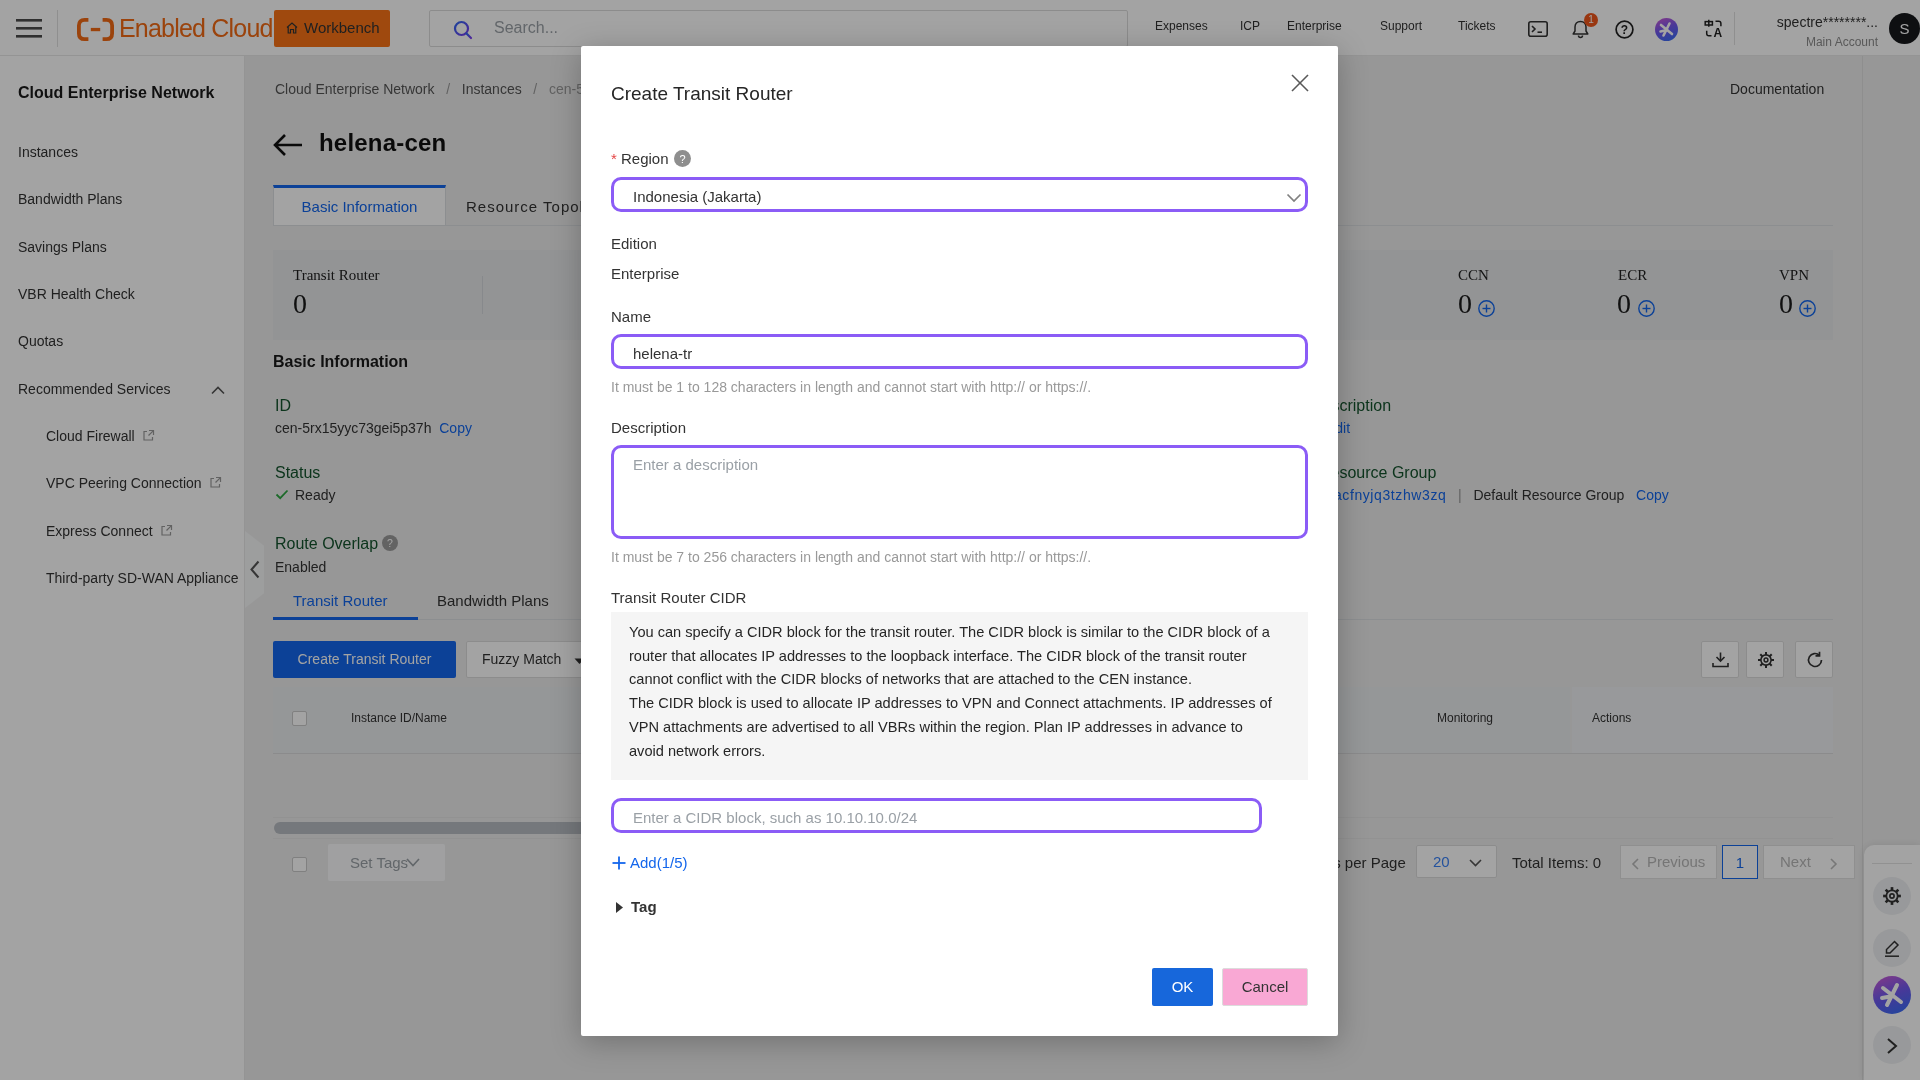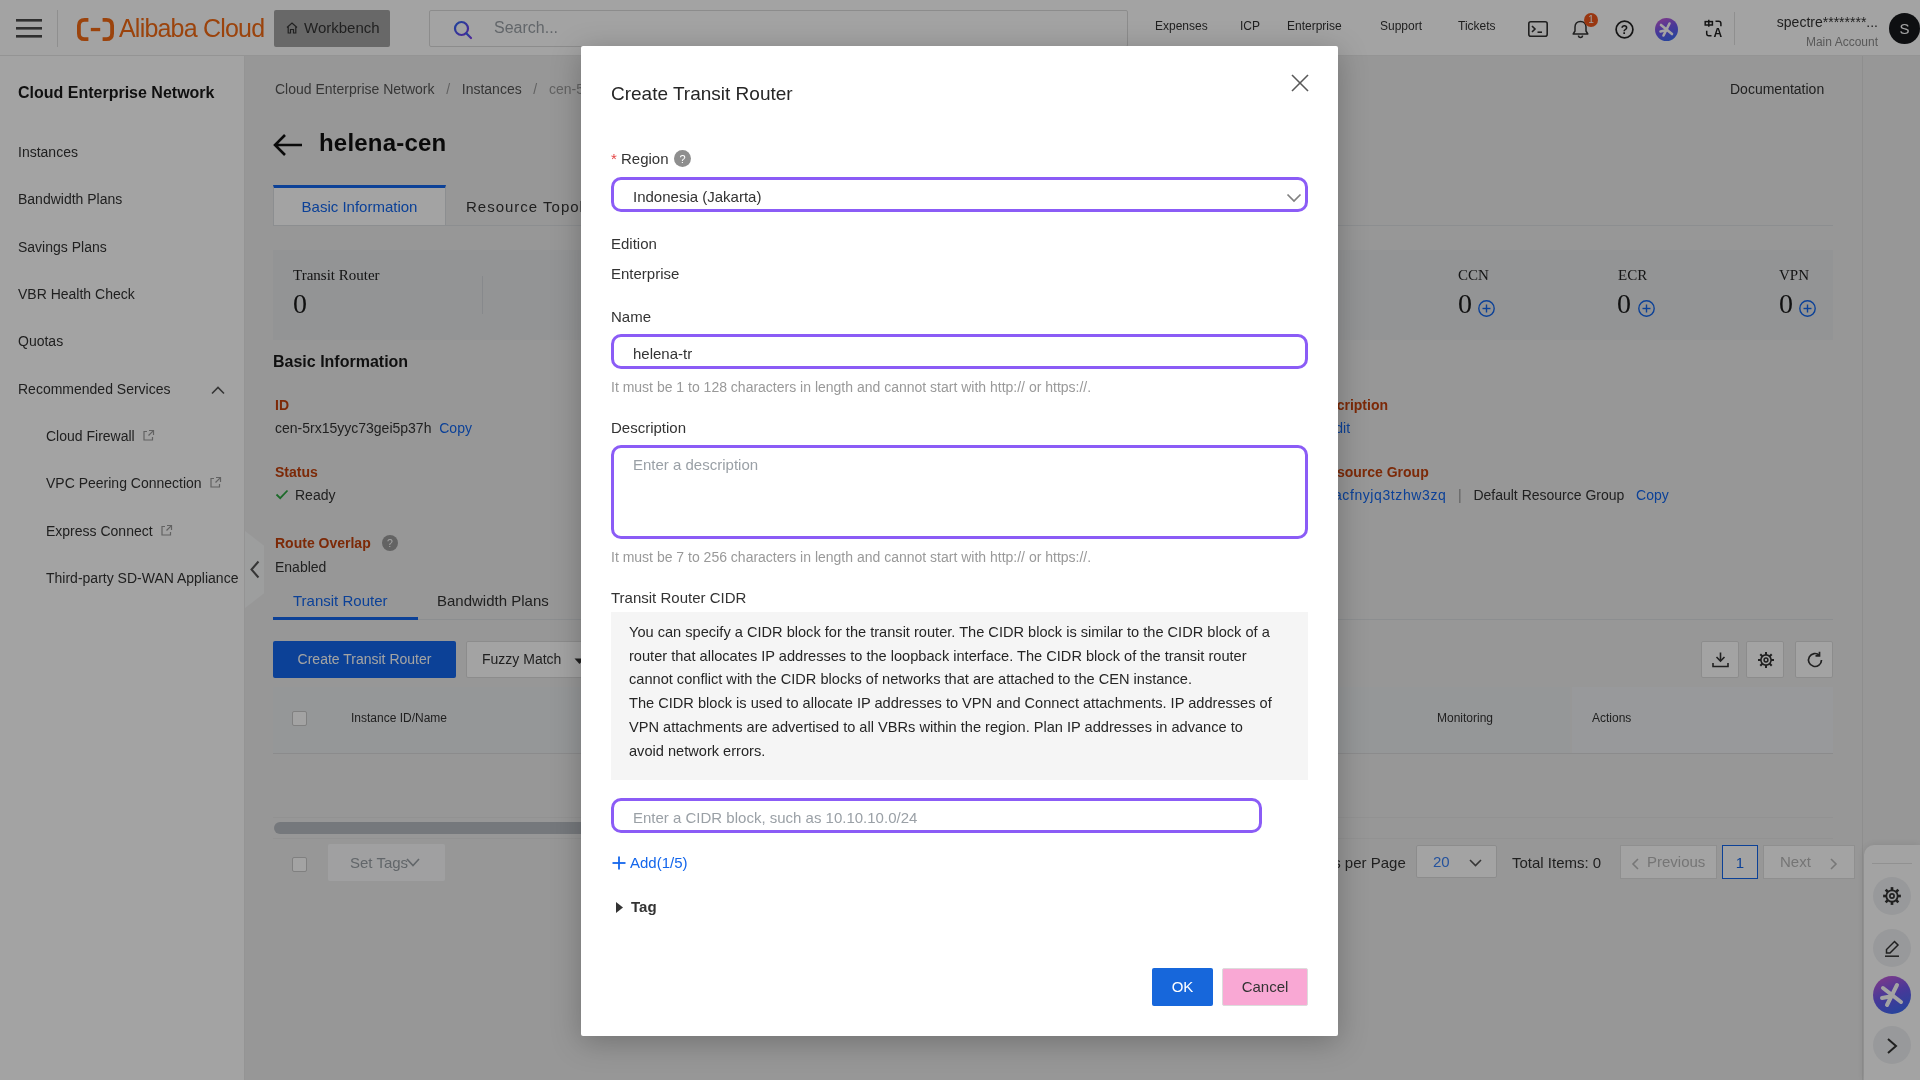--- a/index.html
+++ b/index.html
@@ -4,21 +4,21 @@
 <style>
 * { margin:0; padding:0; box-sizing:border-box; }
 html,body { width:1920px; height:1080px; overflow:hidden; }
 body { font-family:"Liberation Sans", sans-serif; background:#ededed; }
 .abs { position:absolute; }
 #app { position:relative; width:1920px; height:1080px; }
 
 
 #topbar { position:absolute; left:0; top:0; width:1920px; height:56px; background:#fff; border-bottom:1px solid #e8e8e8; z-index:2; }
 .tb-divider { position:absolute; width:1px; background:#e0e0e0; }
-#workbench { position:absolute; left:274px; top:10px; width:116px; height:37px; background:#a3a3a3; border-radius:2px; }
+#workbench { position:absolute; left:274px; top:10px; width:116px; height:37px; background:#f97316; border-radius:2px; }
 #workbench span { position:absolute; left:30px; top:9px; font-size:15px; color:#333; }
 #searchbox { position:absolute; left:429px; top:10px; width:699px; height:37px; background:#fff; border:1px solid #dcdcdc; border-radius:2px; }
 #searchbox .ph { position:absolute; left:64px; top:8px; font-size:16px; color:#9aa0a6; }
 .tb-link { position:absolute; top:19px; font-size:12px; color:#333; }
 #spectre { position:absolute; top:14px; left:1747px; width:131px; text-align:right; font-size:14px; color:#333; }
 #mainacct { position:absolute; top:35px; left:1747px; width:131px; text-align:right; font-size:12px; color:#8c8c8c; }
 
 
 #sidebar { position:absolute; left:0; top:56px; width:245px; height:1024px; background:#fff; border-right:1px solid #e8e8e8; z-index:1; }
 #sidebar h1 { position:absolute; left:18px; top:28px; font-size:16px; font-weight:bold; color:#1a1a1a; }
@@ -35,21 +35,21 @@
 .tabbar-line { position:absolute; left:27px; top:169px; width:1560px; height:1px; background:#dcdee2; }
 #tab1 { position:absolute; left:27px; top:129px; width:173px; height:41px; background:#fff; border:1px solid #dcdee2; border-top:3px solid #1366ec; }
 #tab1 span { position:absolute; width:100%; text-align:center; top:10px; font-size:15px; color:#1366ec; }
 #tab2 { position:absolute; left:200px; top:129px; width:220px; height:41px; border-top:3px solid transparent; }
 #tab2 span { position:absolute; left:20px; top:10px; font-size:15px; color:#333; letter-spacing:1px; }
 #statcard { position:absolute; left:27px; top:194px; width:1560px; height:90px; background:#e6e8ea; }
 .stat-label { position:absolute; font-family:"Liberation Serif", serif; font-size:15px; color:#222; top:17px; }
 .stat-num { position:absolute; font-family:"Liberation Serif", serif; font-size:28px; color:#1a1a1a; top:38px; }
 .stat-sep { position:absolute; width:1px; top:26px; height:38px; background:#d4d7db; }
 .sec-h { position:absolute; font-size:16px; font-weight:bold; color:#1a1a1a; }
-.fld-l { position:absolute; font-size:14px; font-weight:bold; color:#c2410c; }
+.fld-l { position:absolute; font-size:16px; font-weight:normal; color:#14532d; }
 .fld-v { position:absolute; font-size:14px; color:#333; }
 .blue { color:#1366ec; }
 #tabs2-line { position:absolute; left:27px; top:563px; width:1560px; height:1px; background:#dcdee2; }
 #tabs2-underline { position:absolute; left:27px; top:561px; width:145px; height:3px; background:#1366ec; }
 #btn-create { position:absolute; left:27px; top:585px; width:183px; height:37px; background:#1366ec; border-radius:2px; color:#fff; font-size:14px; text-align:center; line-height:37px; }
 #fuzzy { position:absolute; left:220px; top:585px; width:174px; height:37px; background:#fff; border:1px solid #dcdcdc; border-radius:2px; }
 #fuzzy span { position:absolute; left:15px; top:9px; font-size:14px; color:#333; }
 .iconbtn { position:absolute; top:585px; width:38px; height:37px; background:#fff; border:1px solid #dcdcdc; border-radius:2px; }
 #thead { position:absolute; left:27px; top:631px; width:1297px; height:66px; background:#eaecee; }
 #thead-r { position:absolute; left:1326px; top:631px; width:261px; height:66px; background:#eef0f2; }
@@ -98,21 +98,21 @@
         </g>
       </svg>
     <div class="tb-divider" style="left:57px;top:10px;height:37px"></div>
     <svg class="abs" style="left:77px;top:18px" width="37" height="23" viewBox="0 0 37 23">
       <g fill="none" stroke="#f26a14" stroke-width="3.8">
         <path d="M11.4,1.9 H7.6 Q1.9,1.9 1.9,7.6 V15.4 Q1.9,21.1 7.6,21.1 H11.4"></path>
         <path d="M25.6,1.9 H29.4 Q35.1,1.9 35.1,7.6 V15.4 Q35.1,21.1 29.4,21.1 H25.6"></path>
       </g>
       <rect x="13.8" y="9.9" width="9.4" height="3.3" fill="#f26a14"></rect>
     </svg>
-    <div class="abs" style="left:119px;top:14px;font-size:25px;font-weight:normal;color:#f26a14;letter-spacing:-0.8px">Alibaba Cloud</div>
+    <div class="abs" style="left:119px;top:14px;font-size:25px;font-weight:normal;color:#f26a14;letter-spacing:-0.8px">Enabled Cloud</div>
     <div id="workbench">
       <svg class="abs" style="left:11px;top:11px" width="14" height="14" viewBox="0 0 14 14">
           <path d="M2,6.5 L7,2 L12,6.5 M3.2,6 V12 H5.5 V8.5 H8.5 V12 H10.8 V6" fill="none" stroke="#333" stroke-width="1.2"></path>
         </svg>
       <span>Workbench</span>
     </div>
     <div id="searchbox">
       <svg class="abs" style="left:22px;top:8px" width="22" height="22" viewBox="0 0 22 22">
           <defs>
             <linearGradient id="mg" x1="0" y1="0" x2="1" y2="1">

